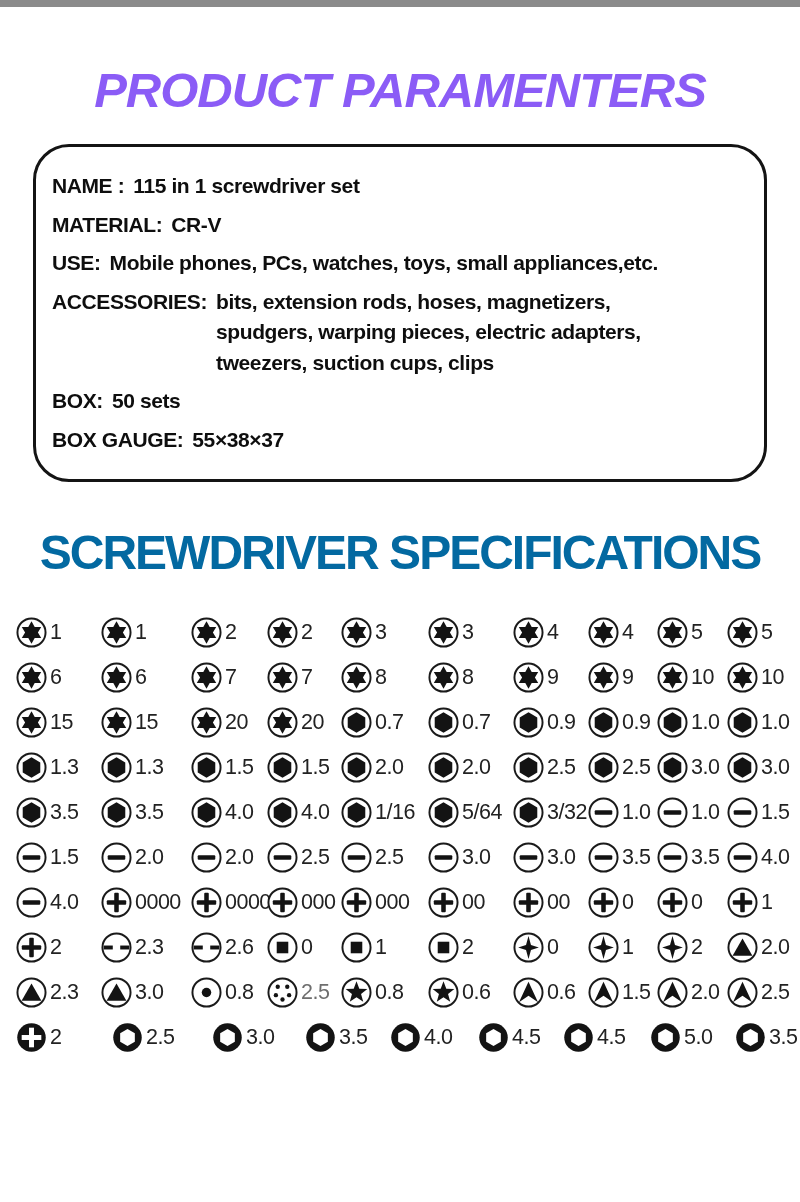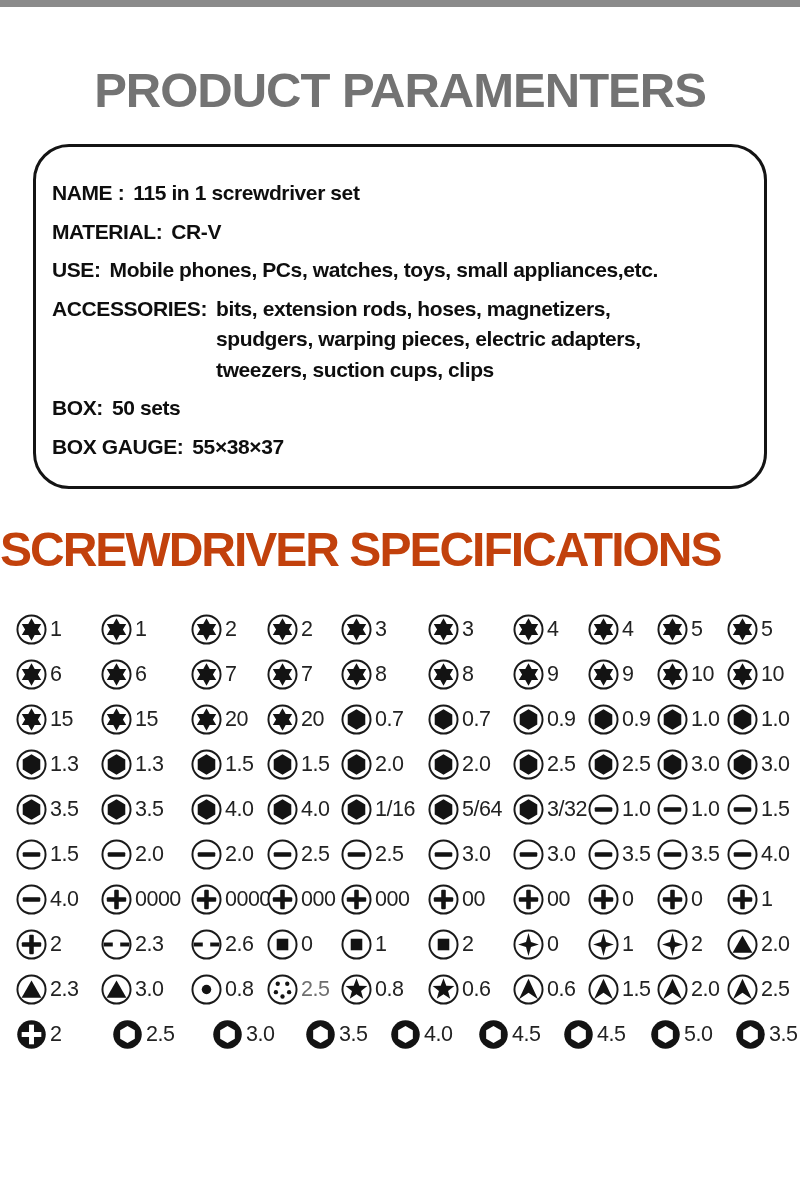--- a/index.html
+++ b/index.html
@@ -4,38 +4,39 @@
 <style>
   * { box-sizing: border-box; }
   html,body { margin:0; padding:0; }
   body {
     width:800px; height:1202px; background:#ffffff; overflow:hidden;
     font-family:"Liberation Sans", sans-serif; color:#111;
   }
   .top-bar { height:7px; background:#8b8b8b; }
   .page-title {
     margin:58px 0 0; text-align:center;
-    font-size:49px; font-weight:700; letter-spacing:-1px; color:#737373;
+    font-size:49px; font-weight:700; letter-spacing:-1px; color:#8b5cf6;
     line-height:1.05;
+    font-style:italic;
   }
   .product-box {
     margin:28px 33px 0; border:3px solid #141414; border-radius:36px;
-    padding:23px 24px 16px 16px;
+    padding:16px 24px 16px 16px;
   }
   .detail-row {
     display:flex; align-items:flex-start;
     font-size:21px; font-weight:700; letter-spacing:-0.4px;
     color:#0e0e0e; margin:8px 0; line-height:1.45;
   }
   .detail-label { white-space:nowrap; margin-right:9px; }
   .detail-value { white-space:nowrap; }
   .detail-row.multiline .detail-value { white-space:pre-line; }
   .section-title {
-    margin:36px 0 0; 
-    font-size:48px; font-weight:700; letter-spacing:-2px; color:#c2410c;
+    margin:46px 0 0; text-align:center;
+    font-size:48px; font-weight:700; letter-spacing:-2px; color:#0369a1;
     line-height:1.05;
   }
   .bits-grid { margin-top:38px; padding-left:16px; }
   .bits-row {
     display:grid;
     grid-template-columns:85px 90px 76px 74px 87px 85px 75px 69px 70px 73px;
     align-items:center; height:33px; margin-bottom:12px;
   }
   .bits-row:nth-child(n+7) { margin-top:10px; }
   .bits-row.cols-9 {

